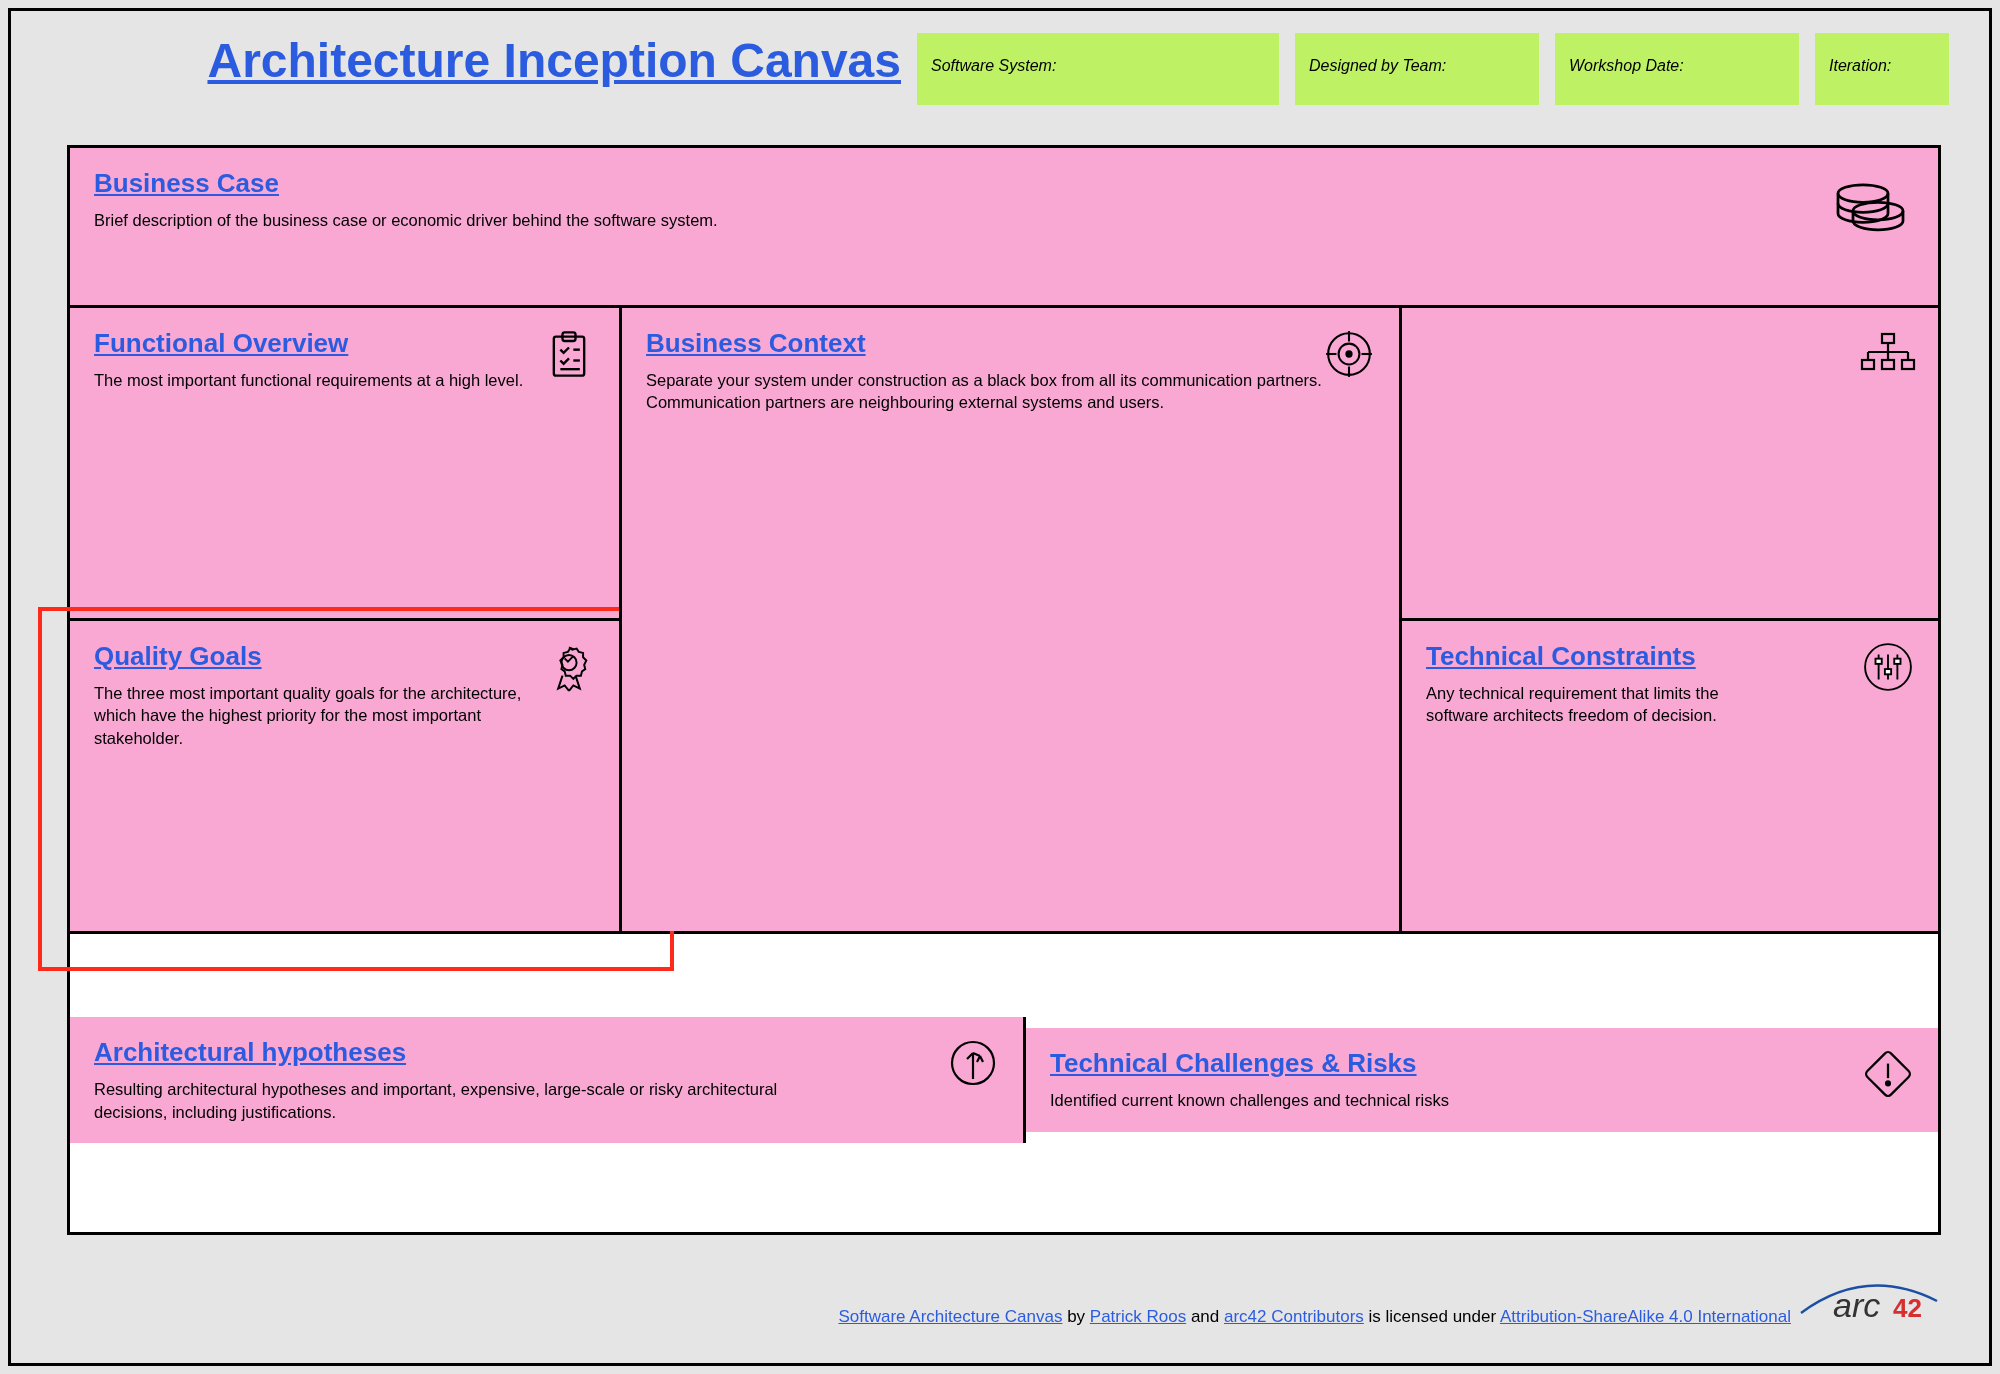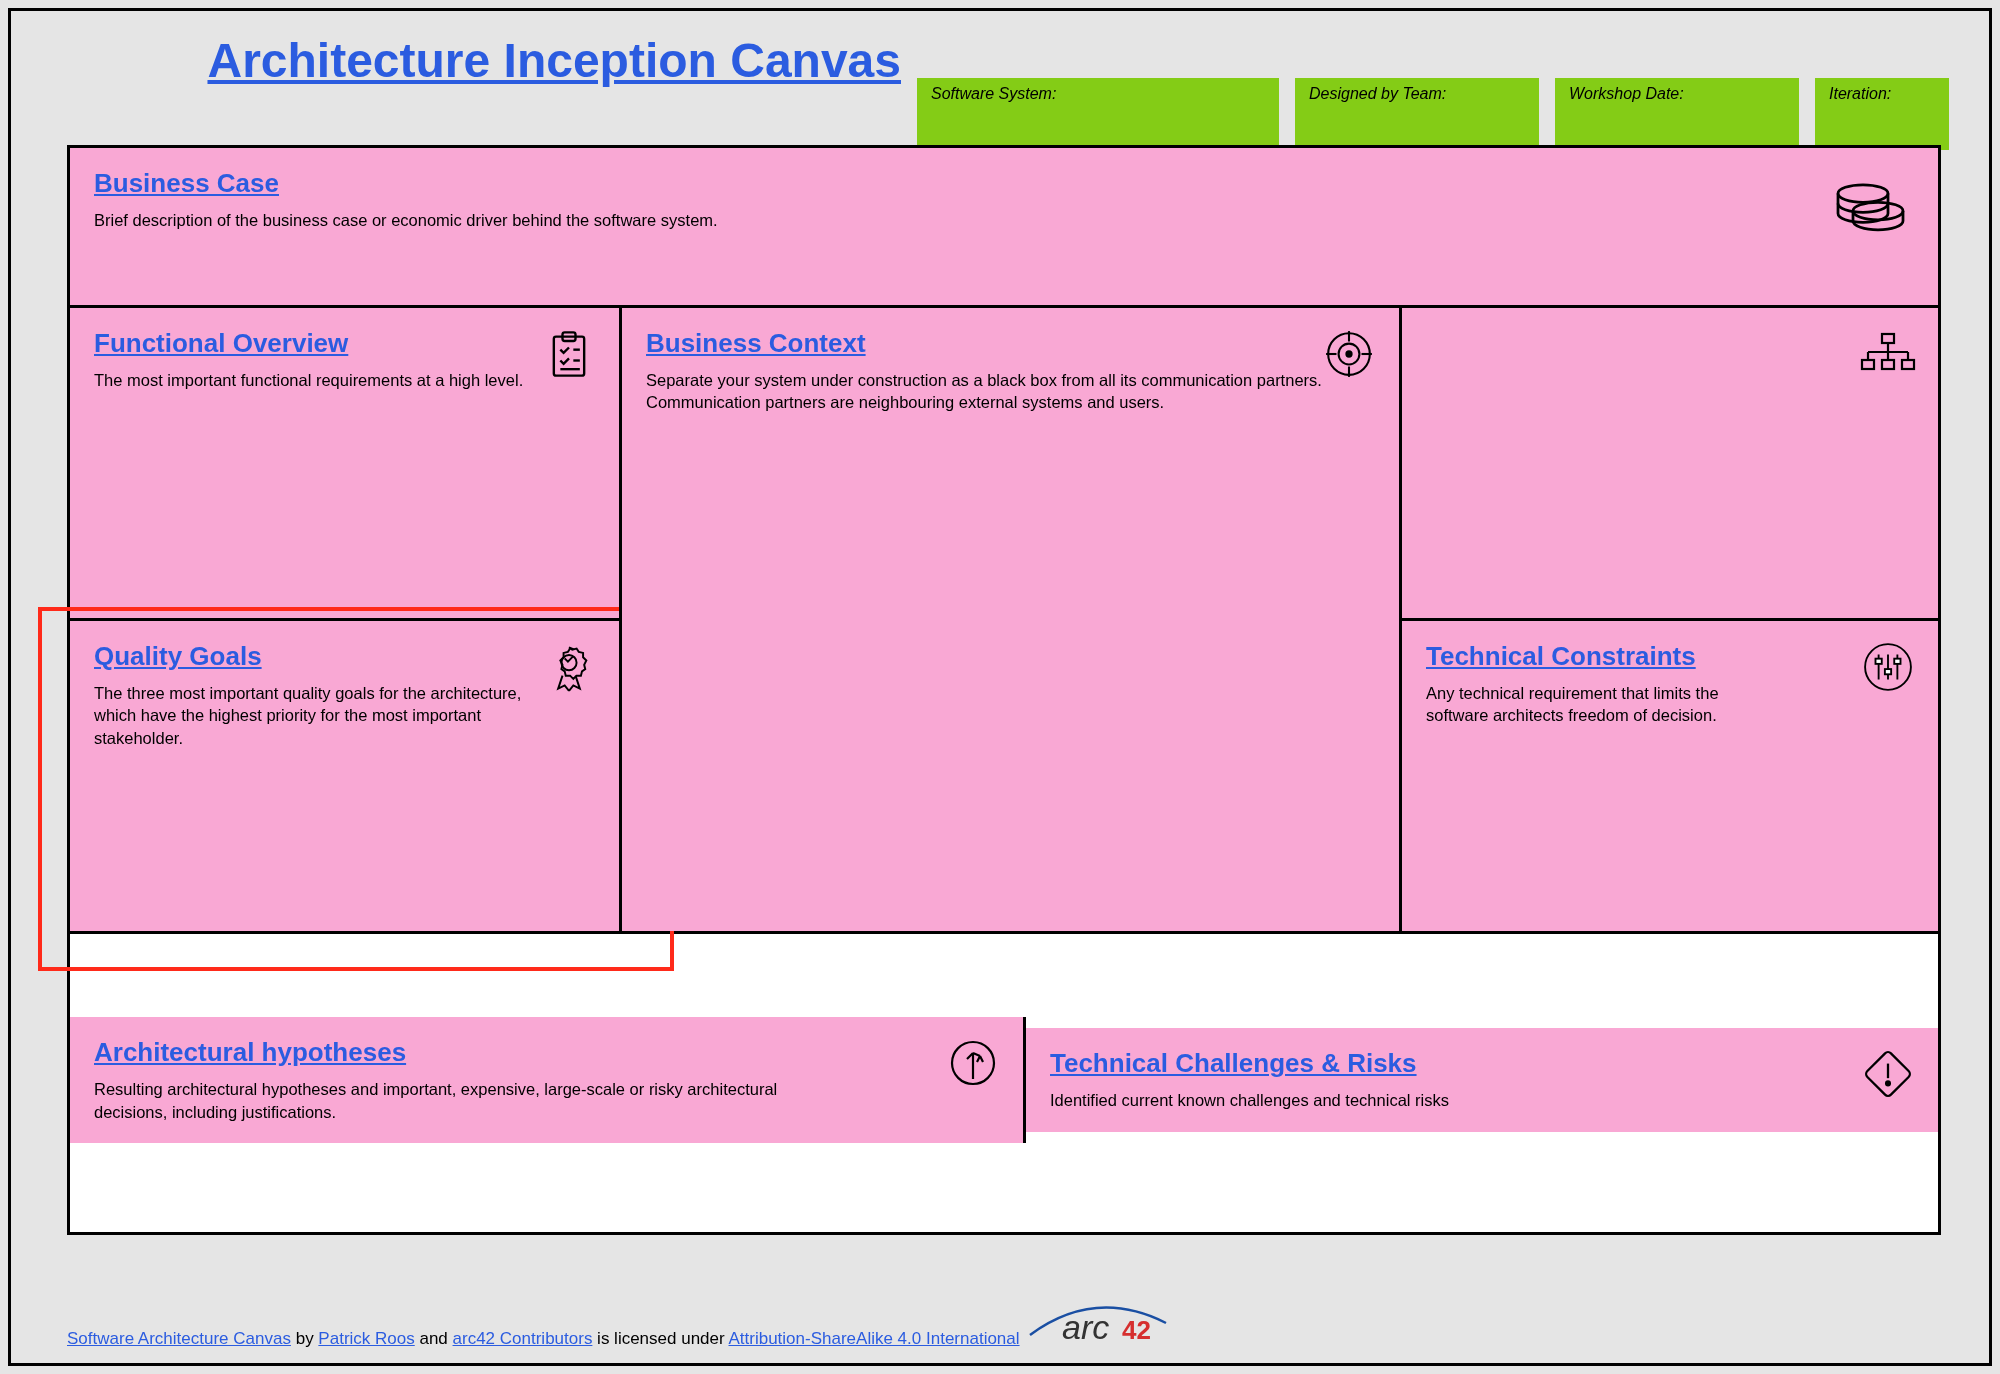--- a/index.html
+++ b/index.html
@@ -27,24 +27,23 @@
   .main-title {
     font-size: 48px;
     font-weight: 700;
     color: #2b5ce0;
     text-decoration: underline;
     flex: 1;
     cursor: pointer;
     text-align: right;
   }
   .meta-box {
-    background: #84cc16;
+    background: #bef264;
     min-height: 72px;
-    padding: 7px 14px;
-    margin-top: 45px;
+    padding: 24px 14px;
   }
   .meta-label {
     font-size: 16px;
     font-style: italic;
     color: #000;
   }
   .meta-ss { width: 362px; }
   .meta-team { width: 244px; }
   .meta-date { width: 244px; }
   .meta-iter { width: 134px; }
@@ -123,24 +122,24 @@
     left: -32px;
     top: -14px;
     width: 636px;
     height: 364px;
     pointer-events: none;
   }
 
   
   .footer {
     position:absolute;
-    left: 56px; right: 48px; bottom: 14px;
+    left: 56px; right: 48px; bottom: 36px;
     display:flex;
     align-items:flex-end;
-    justify-content:flex-start;
+    justify-content:flex-end;
     font-size: 17px;
   }
   .footer-text a { color:#2b5ce0; text-decoration:underline; cursor:pointer; }
   .footer-text .plain { color:#000; }
 
   .arc42-logo { width:150px; height:56px; }
 
   svg { display:block; }
 </style>
 </head>

